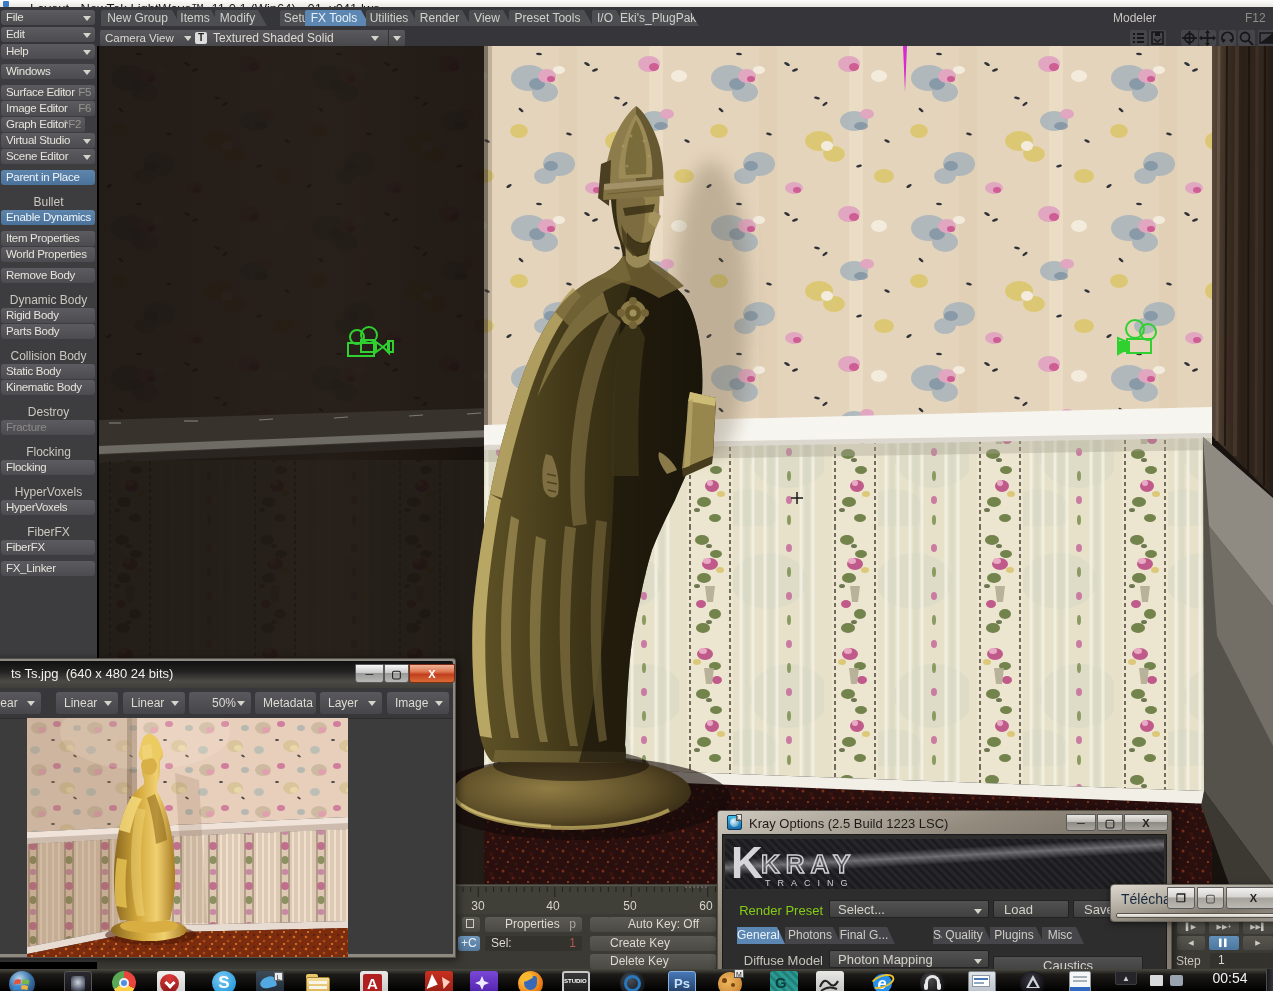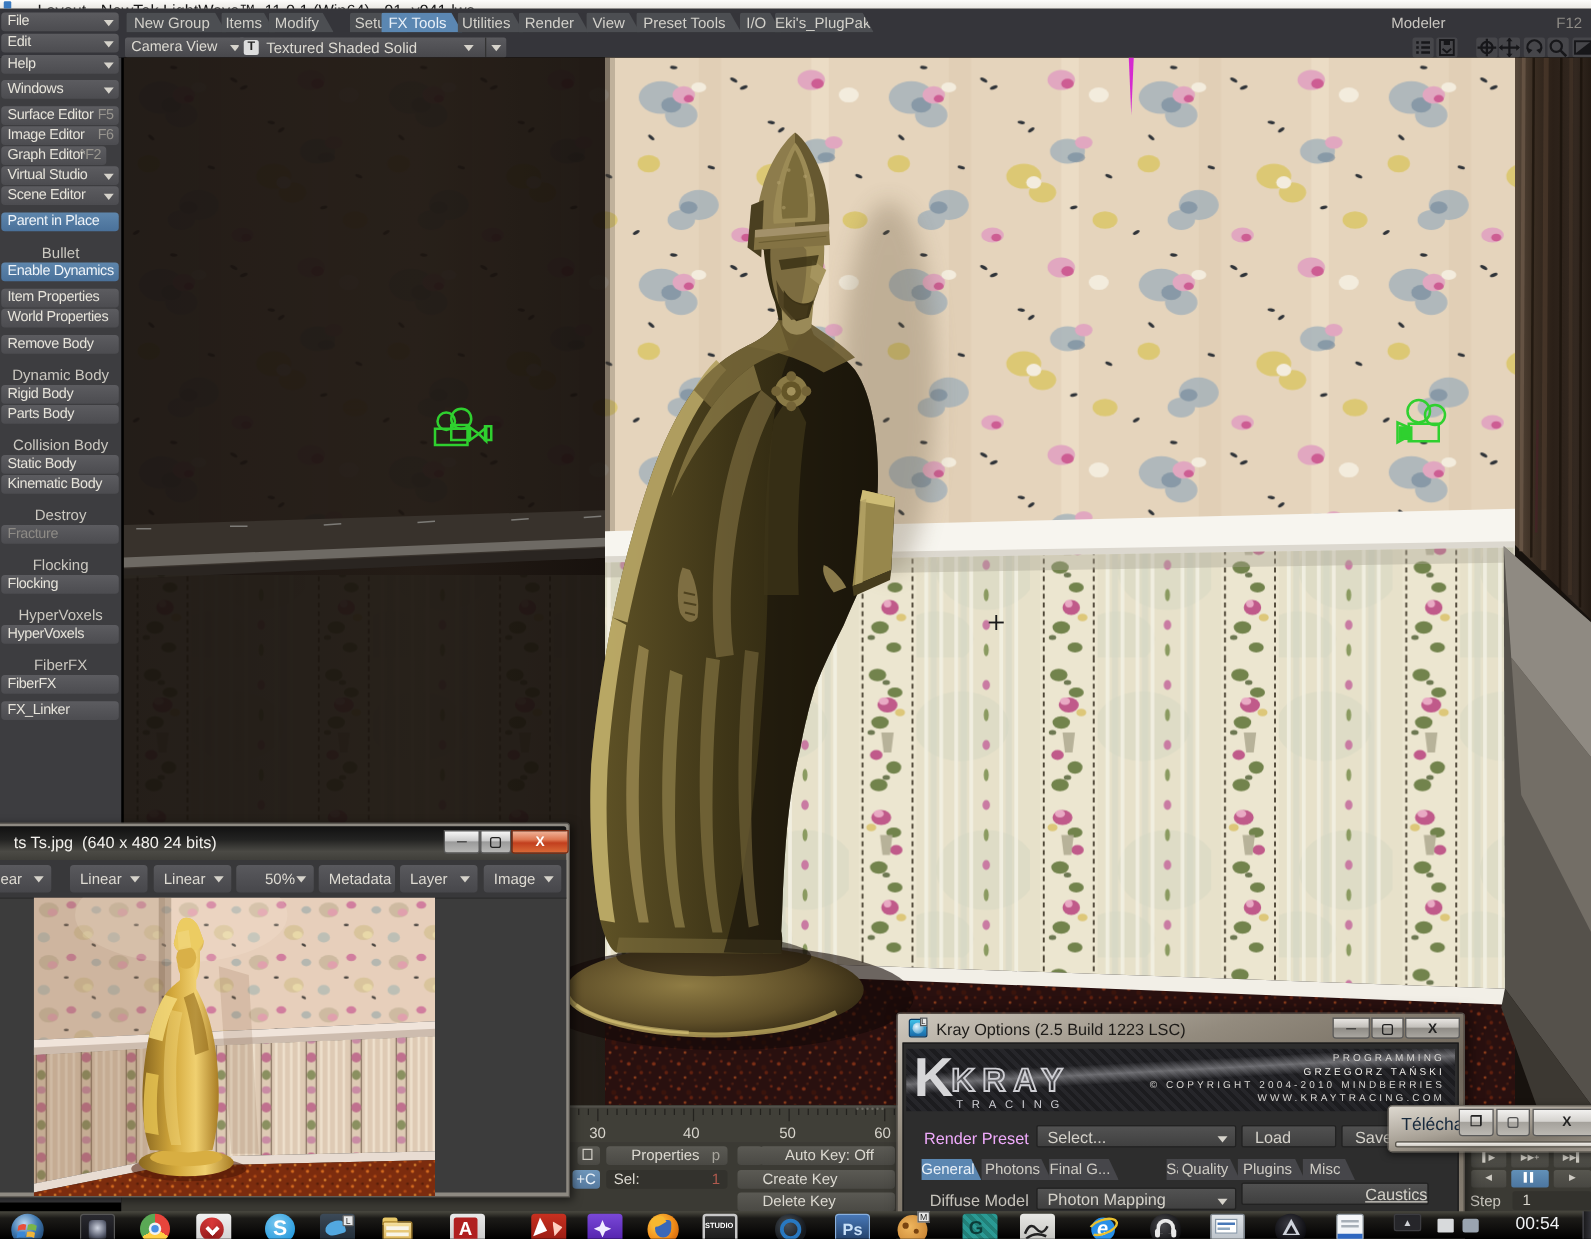--- a/index.html
+++ b/index.html
@@ -772,39 +772,38 @@
         <div class="gl" style="line-height:16px;">X</div>
       </div>
   </div>
   <div class="abs" style="left:4px;top:23px;right:4px;bottom:0;background:#2d2d2d;border:1px solid #1a1a1a;">
 
     <div class="abs" style="left:2px;top:4px;right:2px;height:50px;background:repeating-linear-gradient(45deg,#1c1c1f 0 3px,#26262a 3px 6px);overflow:hidden;">
       <div class="abs" style="left:-40px;top:8px;width:560px;height:16px;background:linear-gradient(rgba(255,255,255,0),rgba(235,235,240,.38),rgba(255,255,255,0));transform:rotate(-3deg);"></div>
       <div class="abs" style="left:6px;top:2px;font-size:44px;font-weight:bold;color:#d6d6d8;font-family:'Liberation Sans';line-height:44px;">K</div>
       <div class="abs" style="left:36px;top:10px;font-size:26px;font-weight:bold;color:#9a9aa0;letter-spacing:6px;-webkit-text-stroke:1.5px #cfcfd4;color:transparent;">KRAY</div>
       <div class="abs" style="left:40px;top:39px;font-size:9px;color:#cfcfd4;letter-spacing:7px;">TRACING</div>
-      <div class="abs" style="right:8px;top:3px;text-align:right;font-size:8px;color:#d8d6d2;letter-spacing:2.5px;line-height:10.5px;">PROGRAMMING<br><span style="color:#efede8;">GRZEGORZ TAŃSKI</span><br>© COPYRIGHT 2004-2010 MINDBERRIES<br>WWW.KRAYTRACING.COM</div>
     </div>
 
-    <div class="abs" style="left:0;top:68px;width:100px;text-align:right;font-size:13px;color:#f0abfc;">Render Preset</div>
+    <div class="abs" style="left:0;top:68px;width:100px;text-align:right;font-size:13px;color:#84cc16;">Render Preset</div>
     <div class="kdrop" style="left:106px;top:65px;width:160px;">Select...<span class="dd2" style="top:8px;"></span></div>
     <div class="kbtn2" style="left:270px;top:65px;width:76px;">Load</div>
     <div class="kbtn2" style="left:350px;top:65px;width:70px;">Save</div>
 
     <div class="ktab active" style="left:14px;width:48px;">General</div>
     <div class="ktab" style="left:62px;width:56px;">Photons</div>
     <div class="ktab" style="left:116px;width:56px;">Final G...</div>
     <div class="ktab" style="left:170px;width:50px;margin-left:40px;">Sampli...</div>
     <div class="ktab" style="left:219px;width:50px;">Quality</div>
     <div class="ktab" style="left:267px;width:54px;">Plugins</div>
     <div class="ktab" style="left:319px;width:42px;">Misc</div>
 
     <div class="abs" style="left:0;top:118px;width:100px;text-align:right;font-size:13px;color:#c6c3bb;">Diffuse Model</div>
     <div class="kdrop" style="left:106px;top:115px;width:160px;">Photon Mapping<span class="dd2" style="top:8px;"></span></div>
-    <div class="kbtn2" style="left:270px;top:111px;width:150px;text-align:right;padding-left:0;text-decoration:underline;">Caustics</div>
+    <div class="kbtn2" style="left:270px;top:121px;width:150px;text-align:center;padding-left:0;text-decoration:underline;">Caustics</div>
   </div>
 </div>
 <div id="telecha" class="abs" style="left:1110px;top:884px;width:170px;height:38px;background:linear-gradient(170deg,#ded9d0,#a8a196 45%,#7e776c 70%,#9b948a 100%);border:1px solid #6b665e;border-radius:4px;box-shadow:0 2px 6px rgba(0,0,0,.5);">
   <div class="abs" style="left:10px;top:6px;font-size:14px;color:#17293c;">Télécha...</div>
   <div class="capbtn" style="left:56px;width:28px;top:2px;height:22px;background:linear-gradient(#f2f1ef 0%,#d5d3cf 45%,#a5a29c 50%,#bcb9b3 100%);">
       <div class="gl" style="line-height:20px;">❐</div>
     </div>
   <div class="capbtn" style="left:86px;width:27px;top:2px;height:22px;background:linear-gradient(#f2f1ef 0%,#d5d3cf 45%,#a5a29c 50%,#bcb9b3 100%);">
       <div class="gl" style="line-height:20px;color:#555;">▢</div>
     </div>

